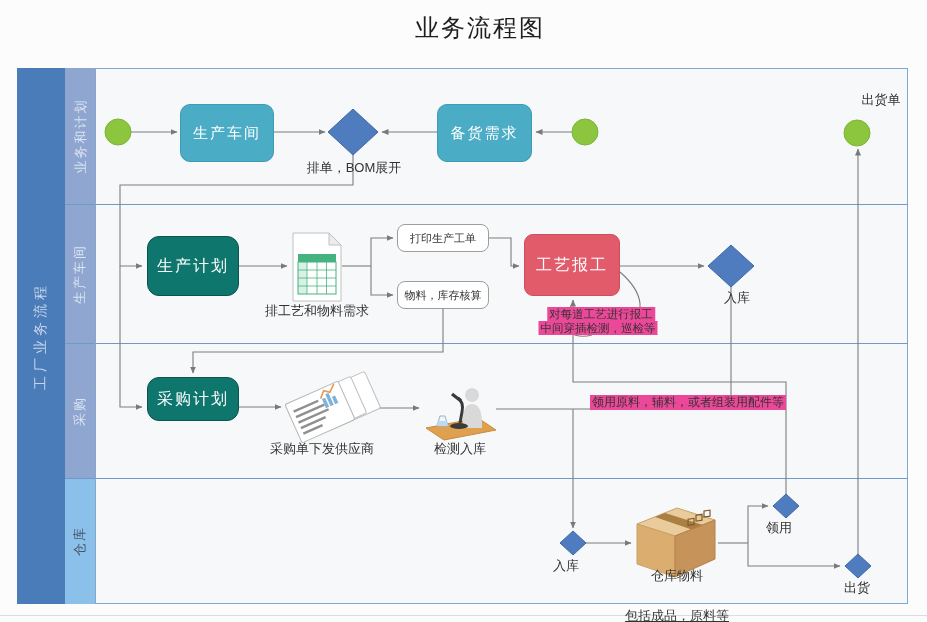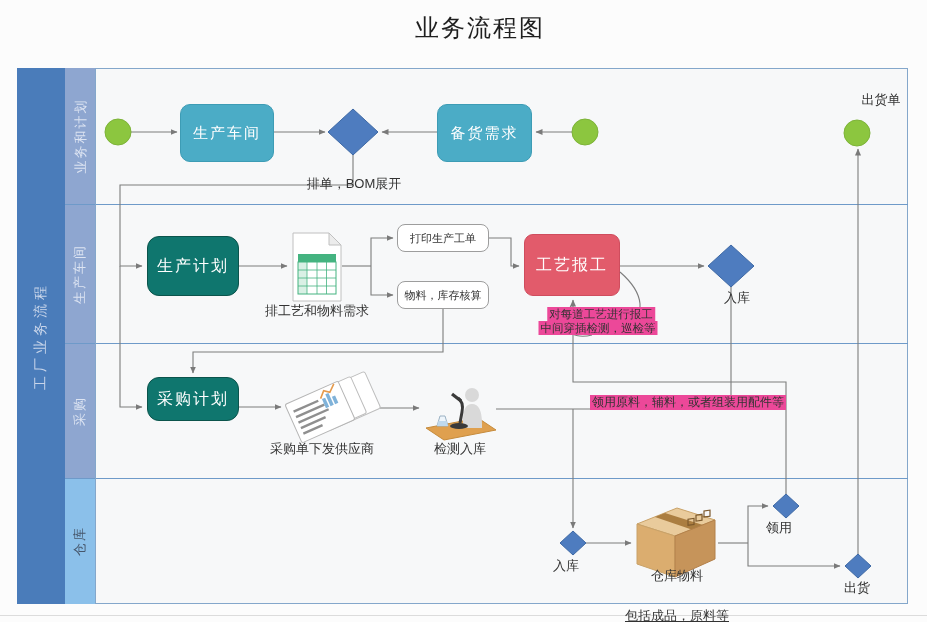--- a/index.html
+++ b/index.html
@@ -195,21 +195,21 @@
     <polygon points="4,20 44,4 82,16 42,32" fill="#e9cb9c" stroke="#c9a268"></polygon>
     <polygon points="22,13 32,9 70,21 60,26" fill="#ab7e41"></polygon>
     <polygon points="4,20 42,32 42,73 4,60" fill="#dbad6f" stroke="#c9a268"></polygon>
     <polygon points="42,32 82,16 82,55 42,73" fill="#c6945a" stroke="#b3804a"></polygon>
     <rect x="55" y="23" width="6" height="6" fill="none" stroke="#7d5a2d" stroke-width="1.2" transform="skewY(-8)"></rect>
     <rect x="63" y="20" width="6" height="6" fill="none" stroke="#7d5a2d" stroke-width="1.2" transform="skewY(-8)"></rect>
     <rect x="71" y="17" width="6" height="6" fill="none" stroke="#7d5a2d" stroke-width="1.2" transform="skewY(-8)"></rect>
   </g>
 </svg>
 
-<div class="abs lbl" style="left:354px;top:176px;">排单，BOM展开</div>
+<div class="abs lbl" style="left:354px;top:160px;">排单，BOM展开</div>
 <div class="abs lbl" style="left:857px;top:92px;margin-left:24px;">出货单</div>
 <div class="abs lbl" style="left:317px;top:303px;">排工艺和物料需求</div>
 <div class="abs lbl" style="left:737px;top:290px;">入库</div>
 <div class="abs lbl ann" style="left:601px;top:307px;">对每道工艺进行报工</div>
 <div class="abs lbl ann" style="left:598px;top:321px;">中间穿插检测，巡检等</div>
 <div class="abs lbl" style="left:322px;top:441px;">采购单下发供应商</div>
 <div class="abs lbl" style="left:460px;top:441px;">检测入库</div>
 <div class="abs lbl ann small" style="left:688px;top:375px;">领用原料，辅料，或者组装用配件等</div>
 <div class="abs lbl" style="left:566px;top:558px;">入库</div>
 <div class="abs lbl" style="left:677px;top:568px;">仓库物料</div>

